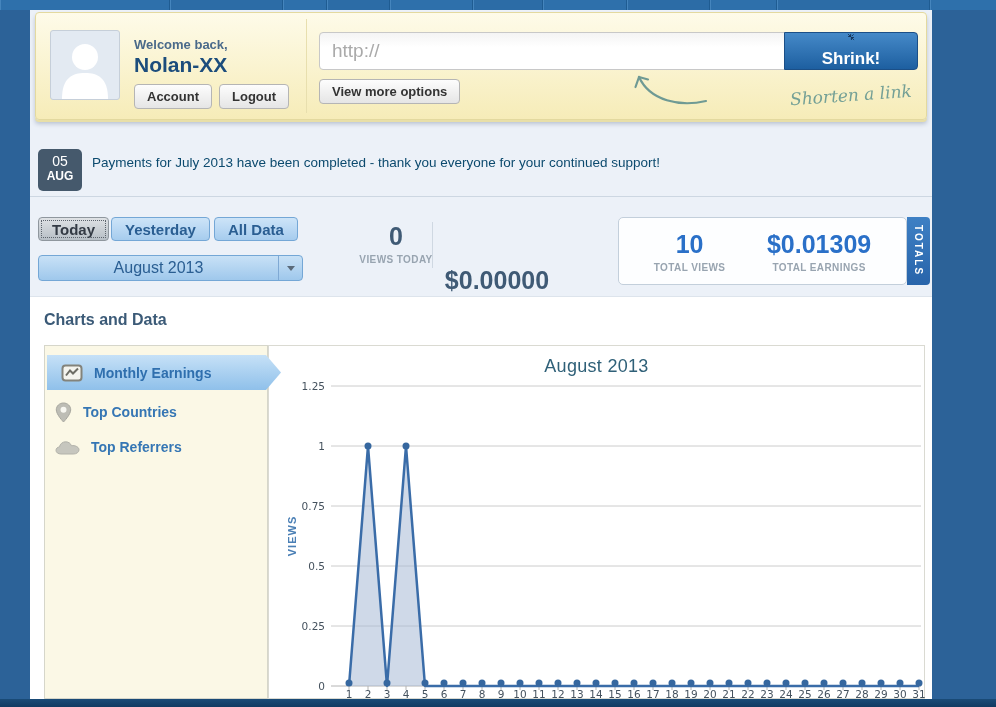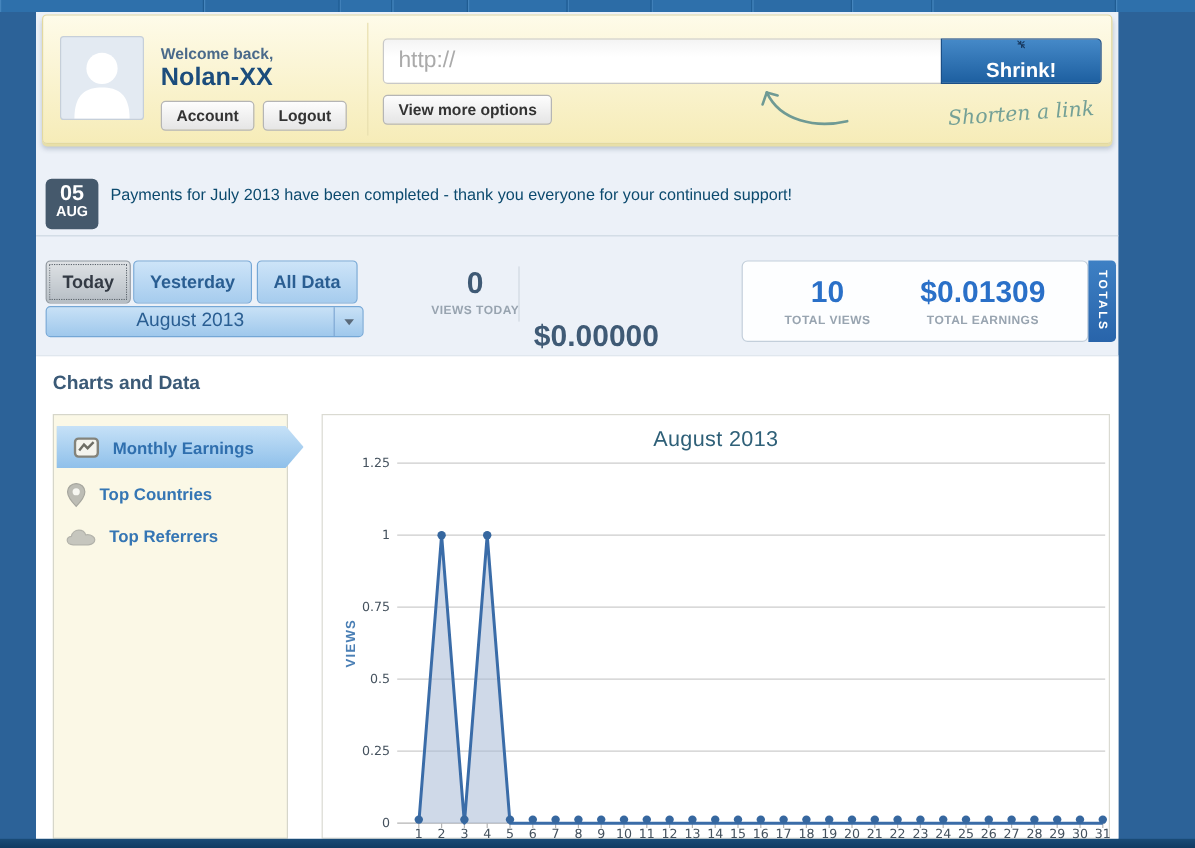--- a/index.html
+++ b/index.html
@@ -39,27 +39,27 @@
                 justify-content:center; gap:8px; cursor:pointer;flex-direction:column; }
   .more-btn { position:absolute; left:283px; top:66px; }
   .note-arrow { position:absolute; right:218px; top:56px; }
   .note-text { position:absolute; right:14px; top:72px; font-family:"DejaVu Serif", serif;
                font-style:italic; font-size:17px; color:#74a096; transform:rotate(-4deg); }
 
   
   .announce { position:absolute; left:0; top:130px; width:902px; height:57px; border-bottom:1px solid #cdd7e2; }
   .date-badge { position:absolute; left:8px; top:9px; width:44px; height:42px; background:#45596c;
                 border-radius:5px; color:#fff; text-align:center; padding-top:5px; }
-  .date-badge .d { font-size:18px; font-weight:bold; line-height:15px; }
+  .date-badge .d { font-size:14px; font-weight:normal; line-height:15px; }
   .date-badge .m { font-size:12px; font-weight:bold; line-height:15px; }
   .announce-text { position:absolute; left:62px; top:15px; font-size:13.5px; color:#0c4a6e; }
 
   
   .statsrow { position:absolute; left:0; top:187px; width:902px; height:100px; border-bottom:1px solid #dde4ec; }
-  .tab { position:absolute; top:20px; height:36px; padding:0 13px; font-size:15px; font-weight:bold;
+  .tab { position:absolute; top:20px; height:24px; padding:0 13px; font-size:15px; font-weight:bold;
          border-radius:4px; cursor:pointer; display:flex; align-items:center; }
   .tab.blue { background:linear-gradient(#cde4f8,#a6ccee); border:1px solid #74a7d6; color:#2a5e92; }
   .tab.active { background:linear-gradient(#dfe2e5,#b6bec5); border:1px solid #8f979e; color:#333a44;
                 outline:1px dotted #5c646c; outline-offset:-4px; }
   .t-today { left:8px; } .t-yest { left:81px; } .t-all { left:184px; }
   .month-dd { position:absolute; left:8px; top:58px; width:265px; height:26px;
               background:linear-gradient(#c8e1f6,#9fc8ec); border:1px solid #74a7d6; border-radius:4px;
               cursor:pointer; display:flex; align-items:center; }
   .month-dd .label { flex:1; text-align:center; font-size:16px; color:#2a5e92; }
   .month-dd .arrow-box { width:24px; height:100%; border-left:1px solid #7fa9d4; display:flex;
@@ -77,21 +77,21 @@
                 border:1px solid #c3cfdb; border-radius:5px; display:flex; align-items:center;
                 justify-content:space-around; padding:0 14px; }
   .totals-tab { position:absolute; left:877px; top:20px; width:23px; height:68px;
                 background:linear-gradient(#3e80c4,#2864aa); border-radius:0 4px 4px 0; color:#fff;
                 font-size:10px; font-weight:bold; letter-spacing:2px; writing-mode:vertical-rl;
                 display:flex; align-items:center; justify-content:center; cursor:pointer; }
 
   
   .chartsec { position:absolute; left:0; top:287px; width:902px; height:402px; background:#fff; }
   .chartsec h2 { position:absolute; left:14px; top:14px; font-size:16px; color:#3b5a77; }
-  .side-panel { position:absolute; left:14px; top:48px; width:196px; height:354px;
+  .side-panel { position:absolute; left:14px; top:48px; width:224px; height:354px;
                 background:#fbf8e6; border:1px solid #d6d6ca; }
   .menu-item { position:absolute; left:10px; height:26px; display:flex; align-items:center; gap:11px;
                font-size:14px; font-weight:bold; color:#3576b4; cursor:pointer; }
   .menu-item.active { left:2px; right:-14px; top:9px; height:35px; padding-left:14px;
                background:linear-gradient(#c6e1f7,#8fc0ea);
                clip-path:polygon(0 0, calc(100% - 15px) 0, 100% 50%, calc(100% - 15px) 100%, 0 100%);
                filter:drop-shadow(0 1px 1px rgba(60,100,150,.55)); color:#2f6fae; z-index:3; }
   .mi-2 { top:53px; } .mi-3 { top:88px; }
   .chart-panel { position:absolute; left:238px; top:48px; width:657px; height:354px; background:#fff;
                  border:1px solid #dadad2; }

